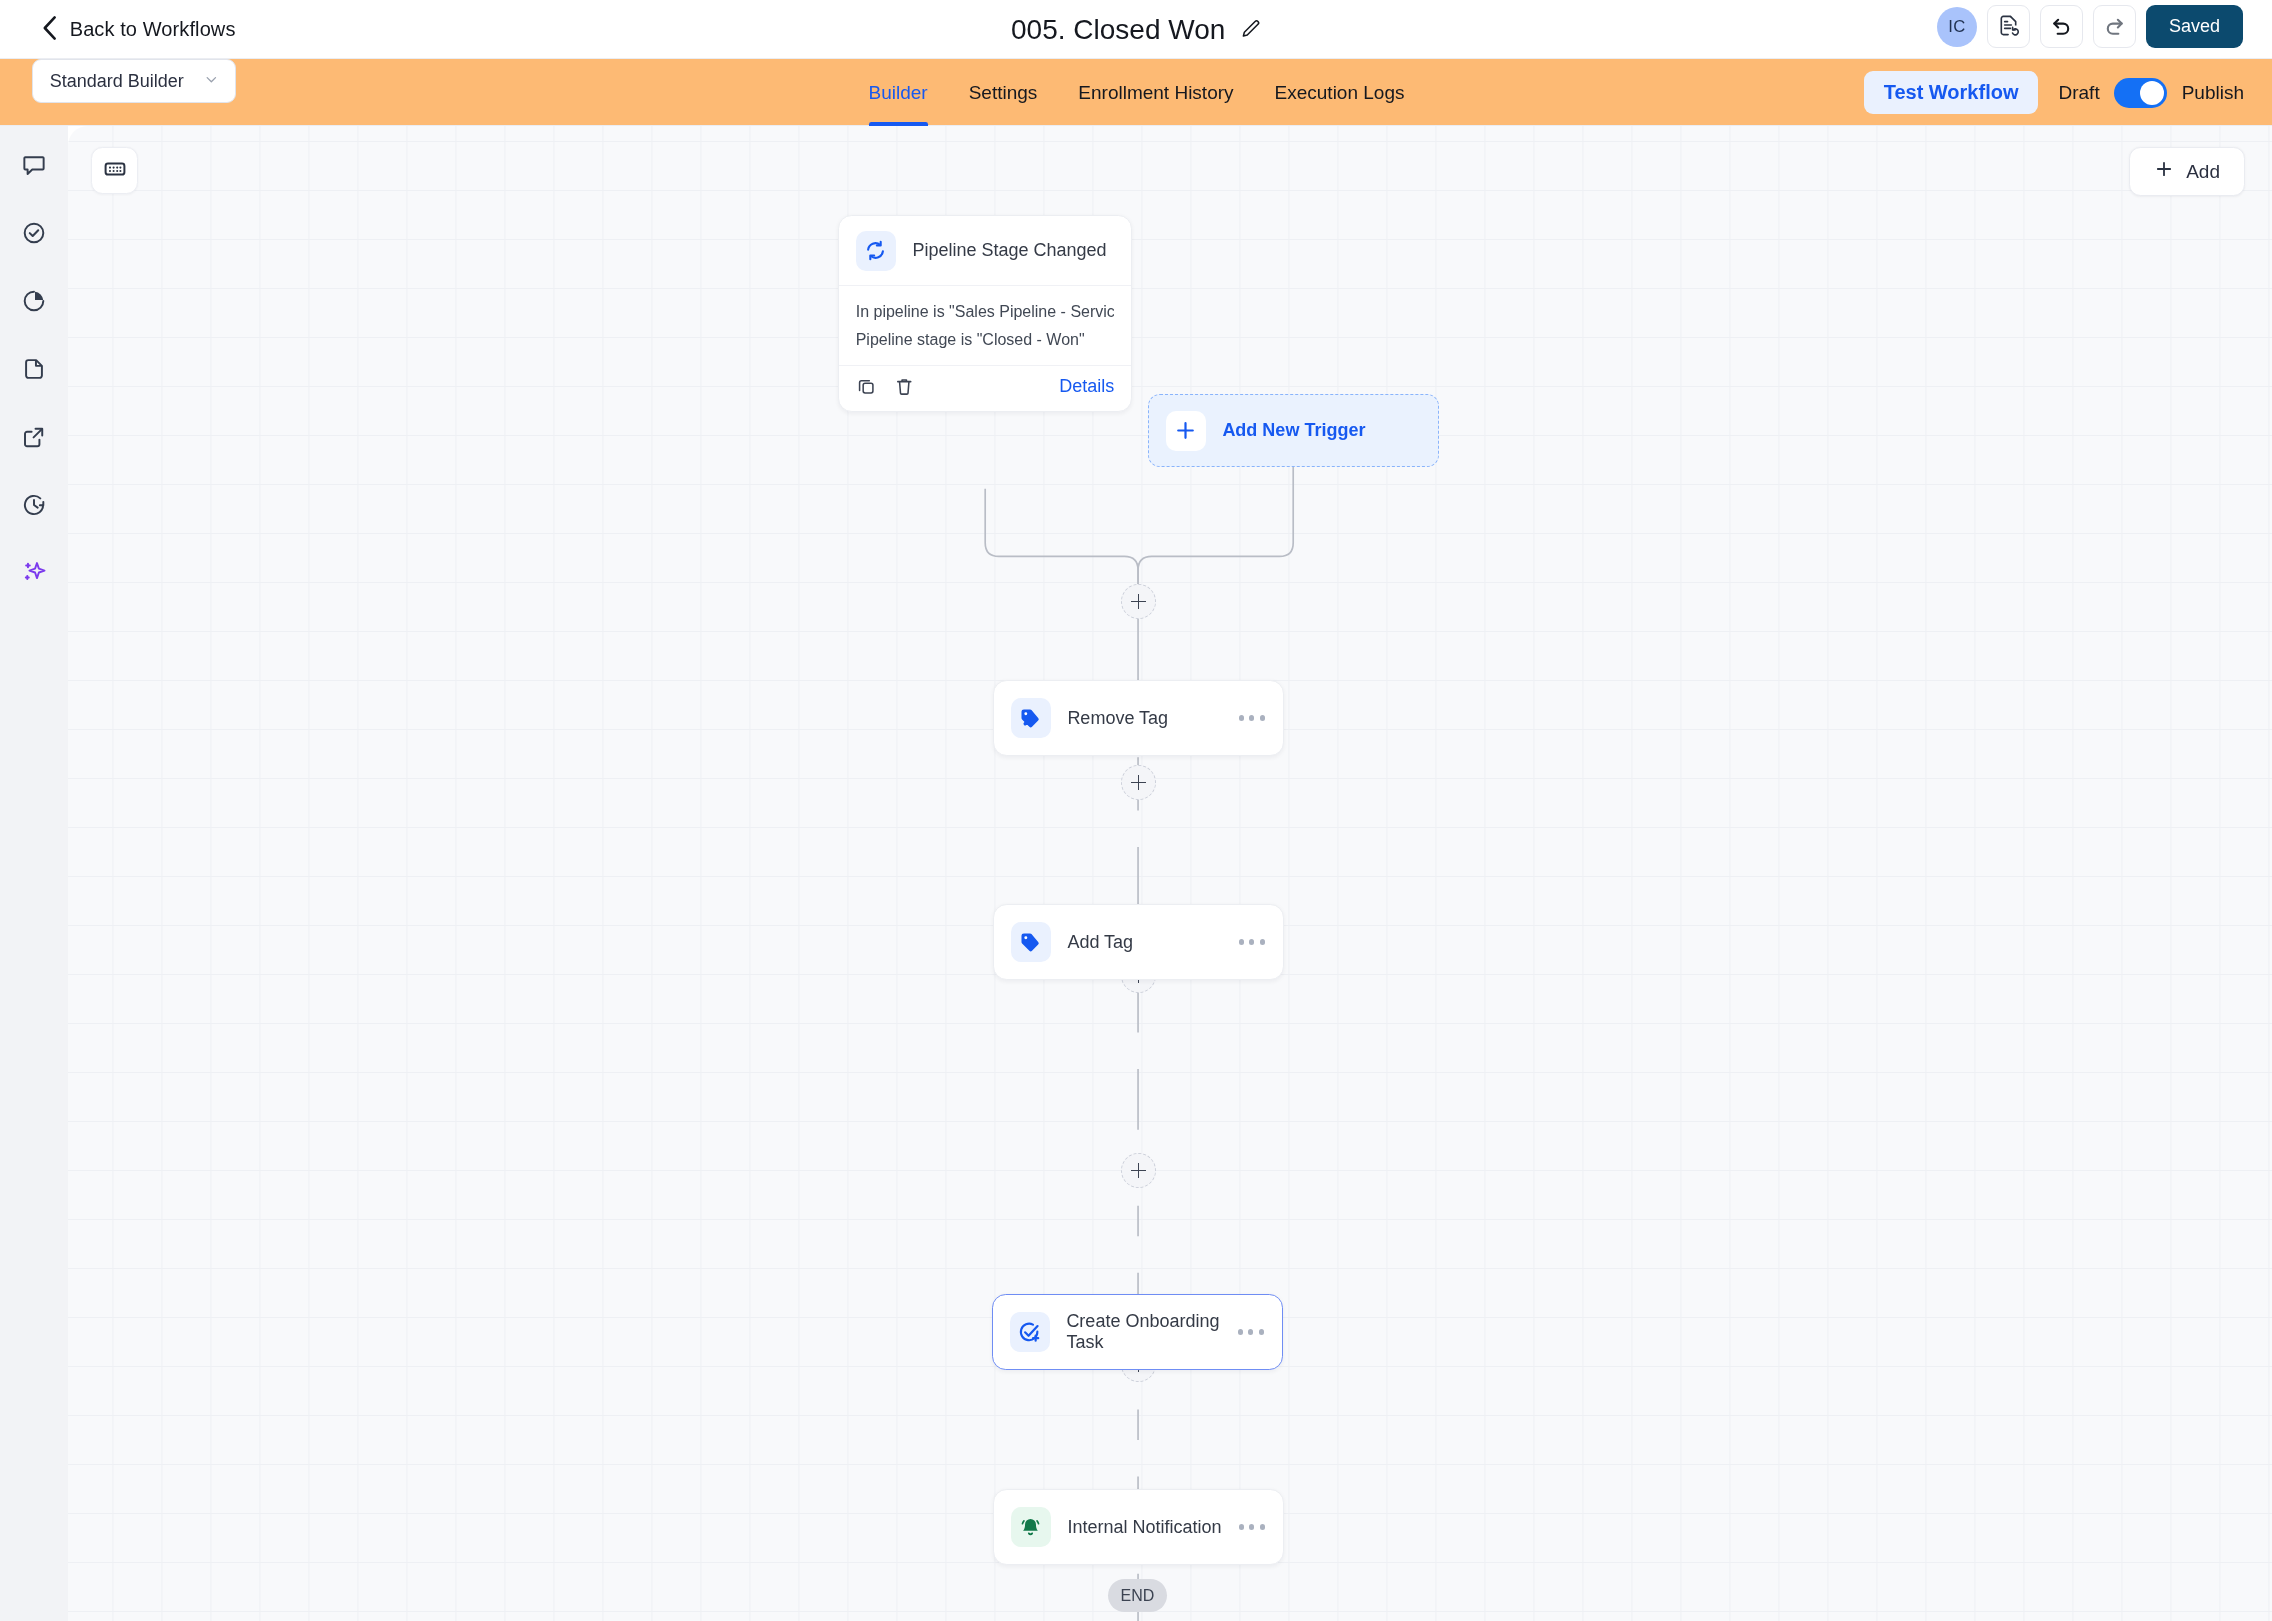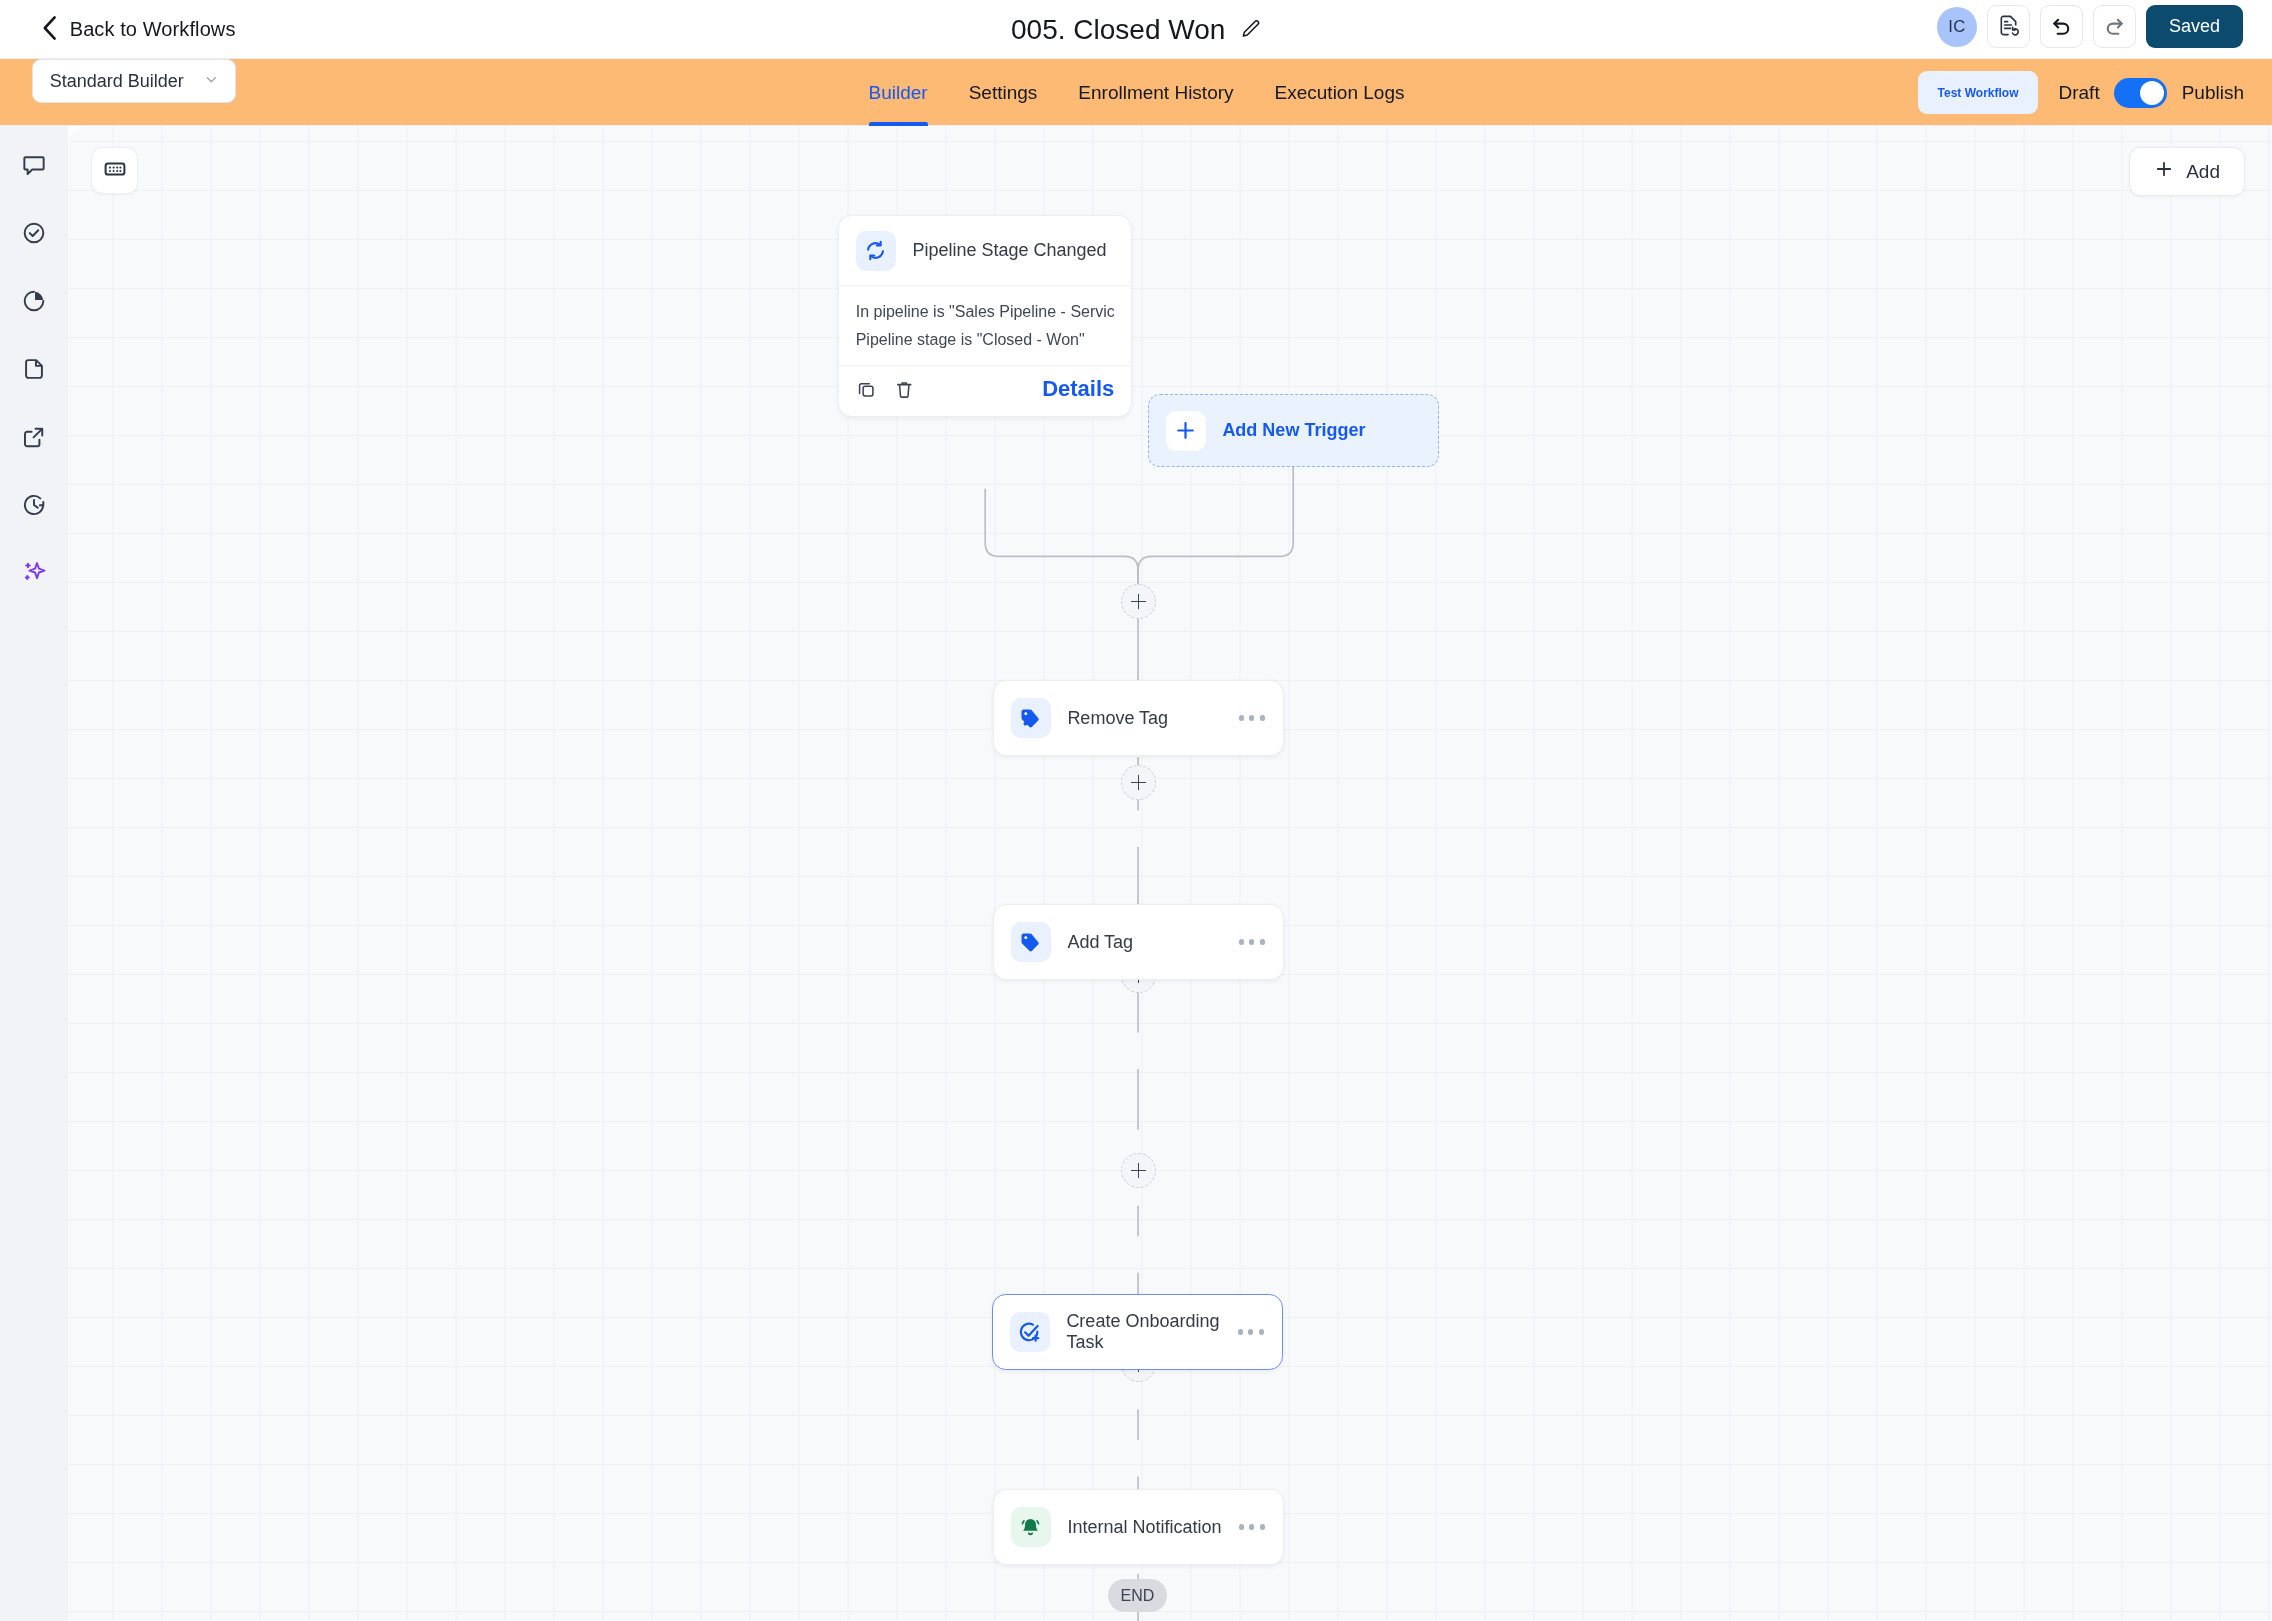--- a/index.html
+++ b/index.html
@@ -85,21 +85,21 @@
     content: ""; position: absolute; left: 20.5px; right: 20.5px; bottom: 0;
     height: 3.8px; background: #1659f0; border-radius: 2.3px 2.3px 0 0;
   }
 
   .subbar-right {
     position: absolute; right: 29px; top: 0; height: 67px;
     display: flex; align-items: center; gap: 20px;
   }
   .test-btn {
     height: 43px; padding: 0 20px; border-radius: 9px;
-    background: #eaf1fe; color: #1659f0; font-size: 12px; font-weight: 700;
+    background: #eaf1fe; color: #1659f0; font-size: 20px; font-weight: 700;
     display: flex; align-items: center; cursor: pointer; border: none;
   }
   .pub-wrap { display: flex; align-items: center; gap: 14.5px; }
   .pub-wrap .lbl { font-size: 19px; color: #15181f; }
   .toggle {
     width: 53px; height: 30px; border-radius: 15px; background: #1470f5;
     position: relative; cursor: pointer; flex: none;
   }
   .toggle .knob {
     position: absolute; top: 3px; left: 26px;
@@ -173,21 +173,21 @@
   .tc-body { padding: 12px 16.7px 10.6px; }
   .tc-body .cond {
     font-size: 16px; color: #414854; line-height: 28px;
     white-space: nowrap; overflow: hidden;
   }
   .tc-foot {
     display: flex; align-items: center; padding: 10.6px 16.7px 13.7px;
     border-top: 0.8px solid #f0f1f5; gap: 18px;
   }
   .tc-foot .details {
-    margin-left: auto; font-size: 22px; color: #1659f0; font-weight: 700;
+    margin-left: auto; font-size: 18px; color: #1659f0; font-weight: 400;
     cursor: pointer;
   }
   .foot-ico { cursor: pointer; display: flex; }
 
   
   .add-trigger {
     position: absolute; left: 1080px; top: 268px; width: 291px; height: 73px;
     background: #eaf2fe; border: 1.5px dashed #8ab4fb; border-radius: 12px;
     display: flex; align-items: center; gap: 16.7px; padding-left: 16.7px;
     cursor: pointer;

